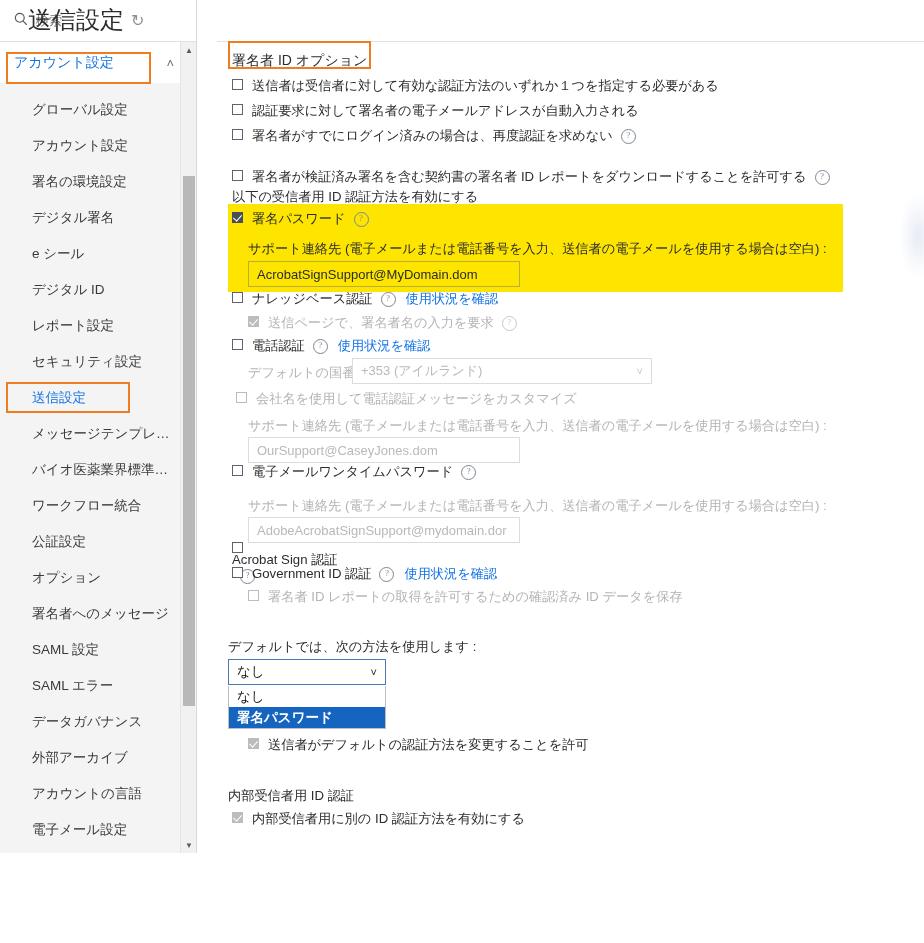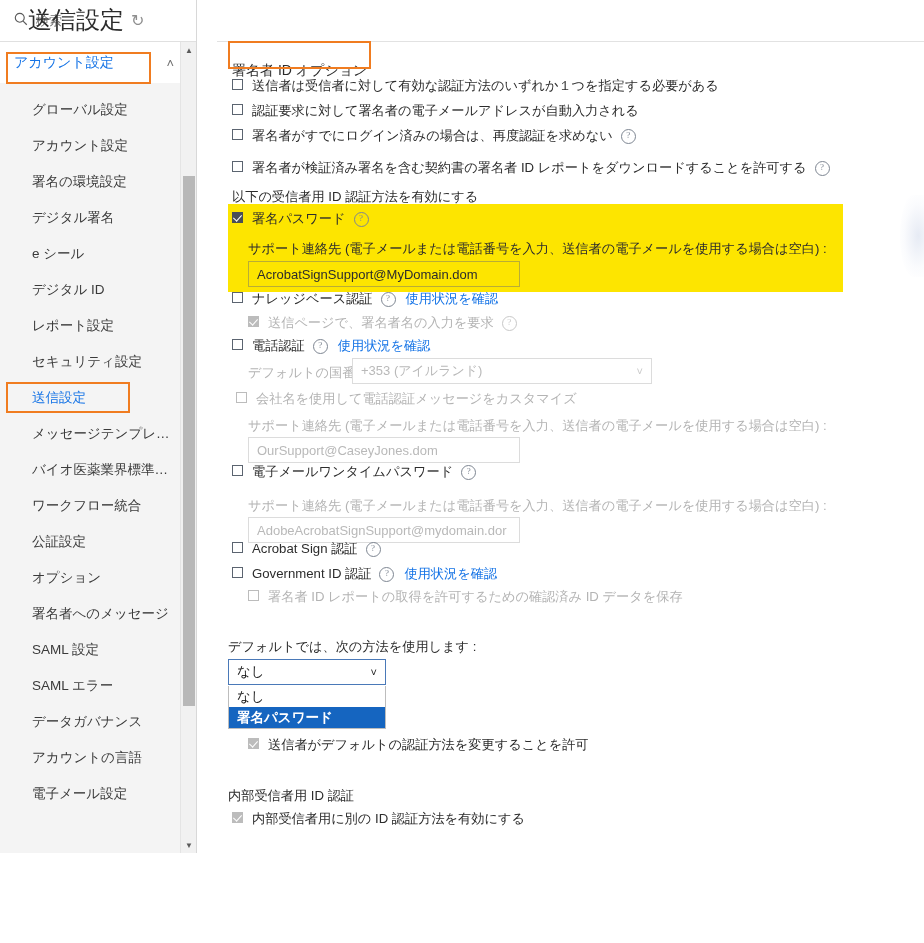--- a/index.html
+++ b/index.html
@@ -96,21 +96,21 @@
   #page-title{
     position:absolute;left:28px;top:4px;
     font-size:24px;color:#2c2c2c;font-weight:400;
     display:flex;align-items:center;gap:7px;
   }
   #refresh-icon{display:inline-block;color:#8e8e8e;font-size:16px;}
   #title-rule{
     position:absolute;left:20px;top:41px;right:0;height:1px;background:#e2e2e2;
   }
   #section-signer-id{
-    position:absolute;left:232px;top:62px;
+    position:absolute;left:232px;top:52px;
     font-size:14px;color:#2c2c2c;
   }
   .row{
     position:absolute;
     display:flex;align-items:flex-start;
     font-size:13.2px;
     line-height:16px;
     white-space:nowrap;
   }
   .cb{
@@ -268,20 +268,23 @@
     <div class="nav-item">
         <span>SAML 設定</span>
       </div>
     <div class="nav-item">
         <span>SAML エラー</span>
       </div>
     <div class="nav-item">
         <span>データガバナンス</span>
       </div>
     <div class="nav-item">
+        <span>外部アーカイブ</span>
+      </div>
+    <div class="nav-item">
         <span>アカウントの言語</span>
       </div>
     <div class="nav-item">
         <span>電子メール設定</span>
       </div>
   </div>
 
   <div id="sb-scroll">
     <div class="sb-arrow" id="sb-arrow-up">▲</div>
     <div id="sb-thumb"></div>
@@ -310,21 +313,21 @@
 </div>
 <div class="row" style="left:232px;top:103px;">
   <span class="cb"></span>
   <span class="lbl">認証要求に対して署名者の電子メールアドレスが自動入力される</span>
 </div>
 <div class="row" style="left:232px;top:128px;">
   <span class="cb"></span>
   <span class="lbl">署名者がすでにログイン済みの場合は、再度認証を求めない</span>
   <span class="info">?</span>
 </div>
-<div class="row" style="left:232px;top:160px;justify-content:space-between;">
+<div class="row" style="left:232px;top:169px;justify-content:space-between;">
   <span class="cb"></span>
   <span class="lbl">署名者が検証済み署名を含む契約書の署名者 ID レポートをダウンロードすることを許可する</span>
   <span class="info">?</span>
 </div>
 
 <div class="plain" style="left:232px;top:188px;">以下の受信者用 ID 認証方法を有効にする</div>
 
 <div id="yellow-block"></div>
 
 <div class="row" style="left:232px;top:211px;">
@@ -366,21 +369,21 @@
 <input class="txtinput dim" style="left: 248px; top: 437px; width: 272px;" value="OurSupport@CaseyJones.dom">
 
 <div class="row" style="left:232px;top:464px;">
   <span class="cb"></span>
   <span class="lbl">電子メールワンタイムパスワード</span>
   <span class="info">?</span>
 </div>
 <div class="plain dim" style="left:248px;top:497px;">サポート連絡先 (電子メールまたは電話番号を入力、送信者の電子メールを使用する場合は空白) :</div>
 <input class="txtinput dim" style="left: 248px; top: 517px; width: 272px;" value="AdobeAcrobatSignSupport@mydomain.dor">
 
-<div class="row" style="left:232px;top:541px;">
+<div class="row" style="left:232px;top:541px;flex-direction:column;">
   <span class="cb"></span>
   <span class="lbl">Acrobat Sign 認証</span>
   <span class="info">?</span>
 </div>
 
 <div class="row" style="left:232px;top:566px;">
   <span class="cb"></span>
   <span class="lbl">Government ID 認証</span>
   <span class="info">?</span>
   <a class="link" href="#">使用状況を確認</a>

